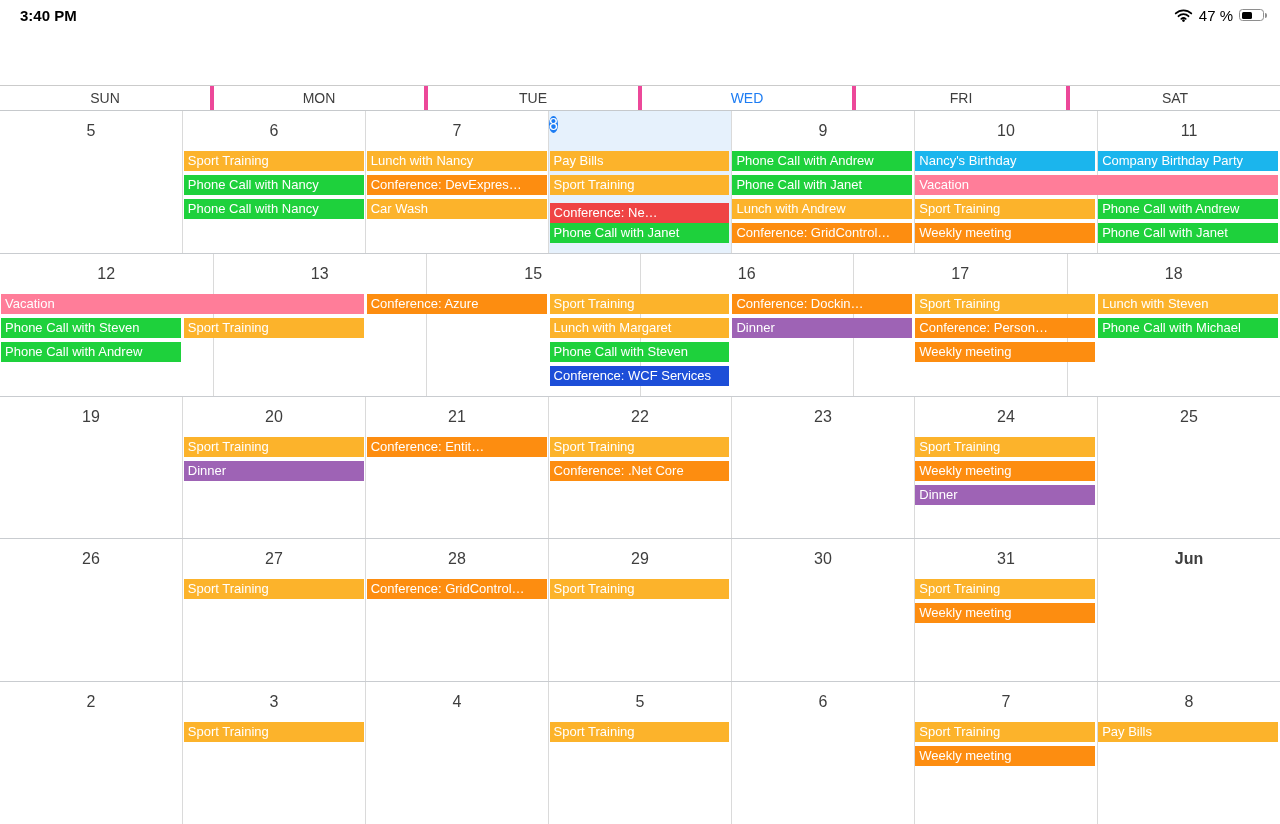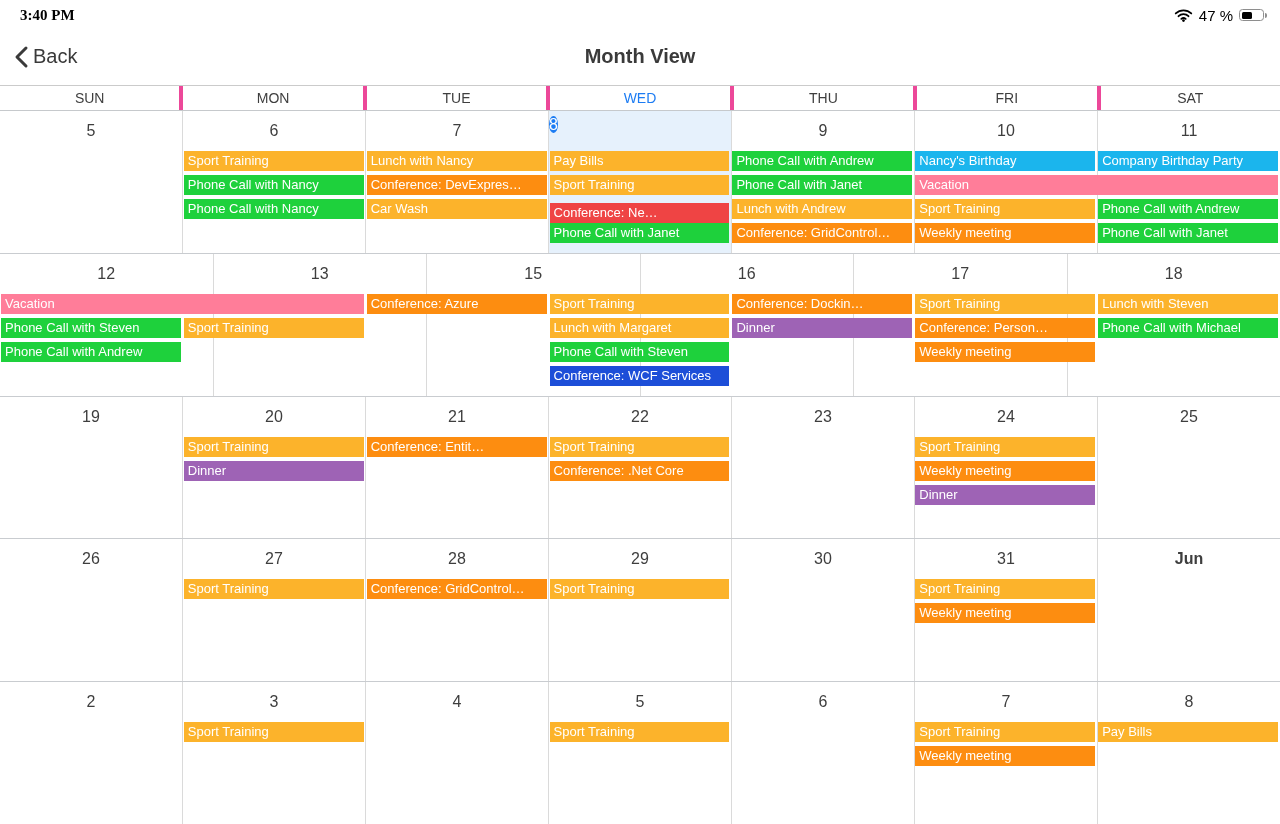--- a/index.html
+++ b/index.html
@@ -2,21 +2,21 @@
 <html><head>
 <meta charset="utf-8">
 <style>
   * { box-sizing: border-box; }
   html,body { margin:0; padding:0; background:#fff; }
   body { font-family:"Liberation Sans", sans-serif; }
   .screen { width:1280px; height:824px; position:relative; background:#fff; overflow:hidden; margin:0 auto; }
 
   
   .status-bar { height:28px; display:flex; justify-content:space-between; align-items:center; padding:2px 16px 0 20px; }
-  .status-time { font-size:15px; font-weight:700; color:#000;font-family:Liberation Serif, serif; }
+  .status-time { font-size:15px; font-weight:700; color:#000; }
   .status-right { display:flex; align-items:center; gap:6px; }
   .status-pct { font-size:15px; color:#000; }
   .battery { width:25px; height:12px; border:1px solid #8e8e8e; border-radius:3.5px; position:relative; }
   .battery .level { position:absolute; left:1.5px; top:1.5px; bottom:1.5px; width:47%; background:#000; border-radius:1.5px; }
   .battery:after { content:''; position:absolute; right:-4px; top:3px; width:2.5px; height:5px; background:#8e8e8e; border-radius:0 2px 2px 0; }
 
   
   .nav-bar { height:57px; position:relative; display:flex; align-items:center; }
   .back-button { display:flex; align-items:center; gap:4px; padding-left:14px; color:#3a3a3a; font-size:20px; cursor:pointer; }
   .nav-title { position:absolute; left:0; right:0; text-align:center; font-size:20px; font-weight:700; color:#3a3a3a; pointer-events:none; }
@@ -53,39 +53,27 @@
           <circle cx="12" cy="16.2" r="1.7" fill="#000"></circle>
         </svg>
       </span>
       <span class="status-pct">47 %</span>
       <span class="battery">
           <span class="level"></span>
         </span>
     </div>
   </div>
 
-  <div class="nav-bar">
-    <div class="back-button">
-      <span style="display:flex;">
-        <svg width="15" height="24" viewBox="0 0 15 24">
-          <polyline points="12,3 3,12 12,21" fill="none" stroke="#3a3a3a" stroke-width="3" stroke-linecap="round" stroke-linejoin="round"></polyline>
-        </svg>
-      </span>
-      <span>Back</span>
-    </div>
-    <div class="nav-title">Month View</div>
-  </div>
 
   <div class="calendar">
     <div class="weekday-header" id="weekday-header">
         <div class="wd-cell">SUN</div>
         <div class="wd-cell">MON</div>
         <div class="wd-cell">TUE</div>
         <div class="wd-cell" style="color: rgb(28, 124, 243);">WED</div>
-        <div class="wd-cell">THU</div>
         <div class="wd-cell">FRI</div>
         <div class="wd-cell">SAT</div>
       </div>
     <div class="weeks" id="weeks">
         <div class="week">
           <div class="cells">
             <div class="day-cell">
               <span class="day-num">5</span>
             </div>
             <div class="day-cell">

